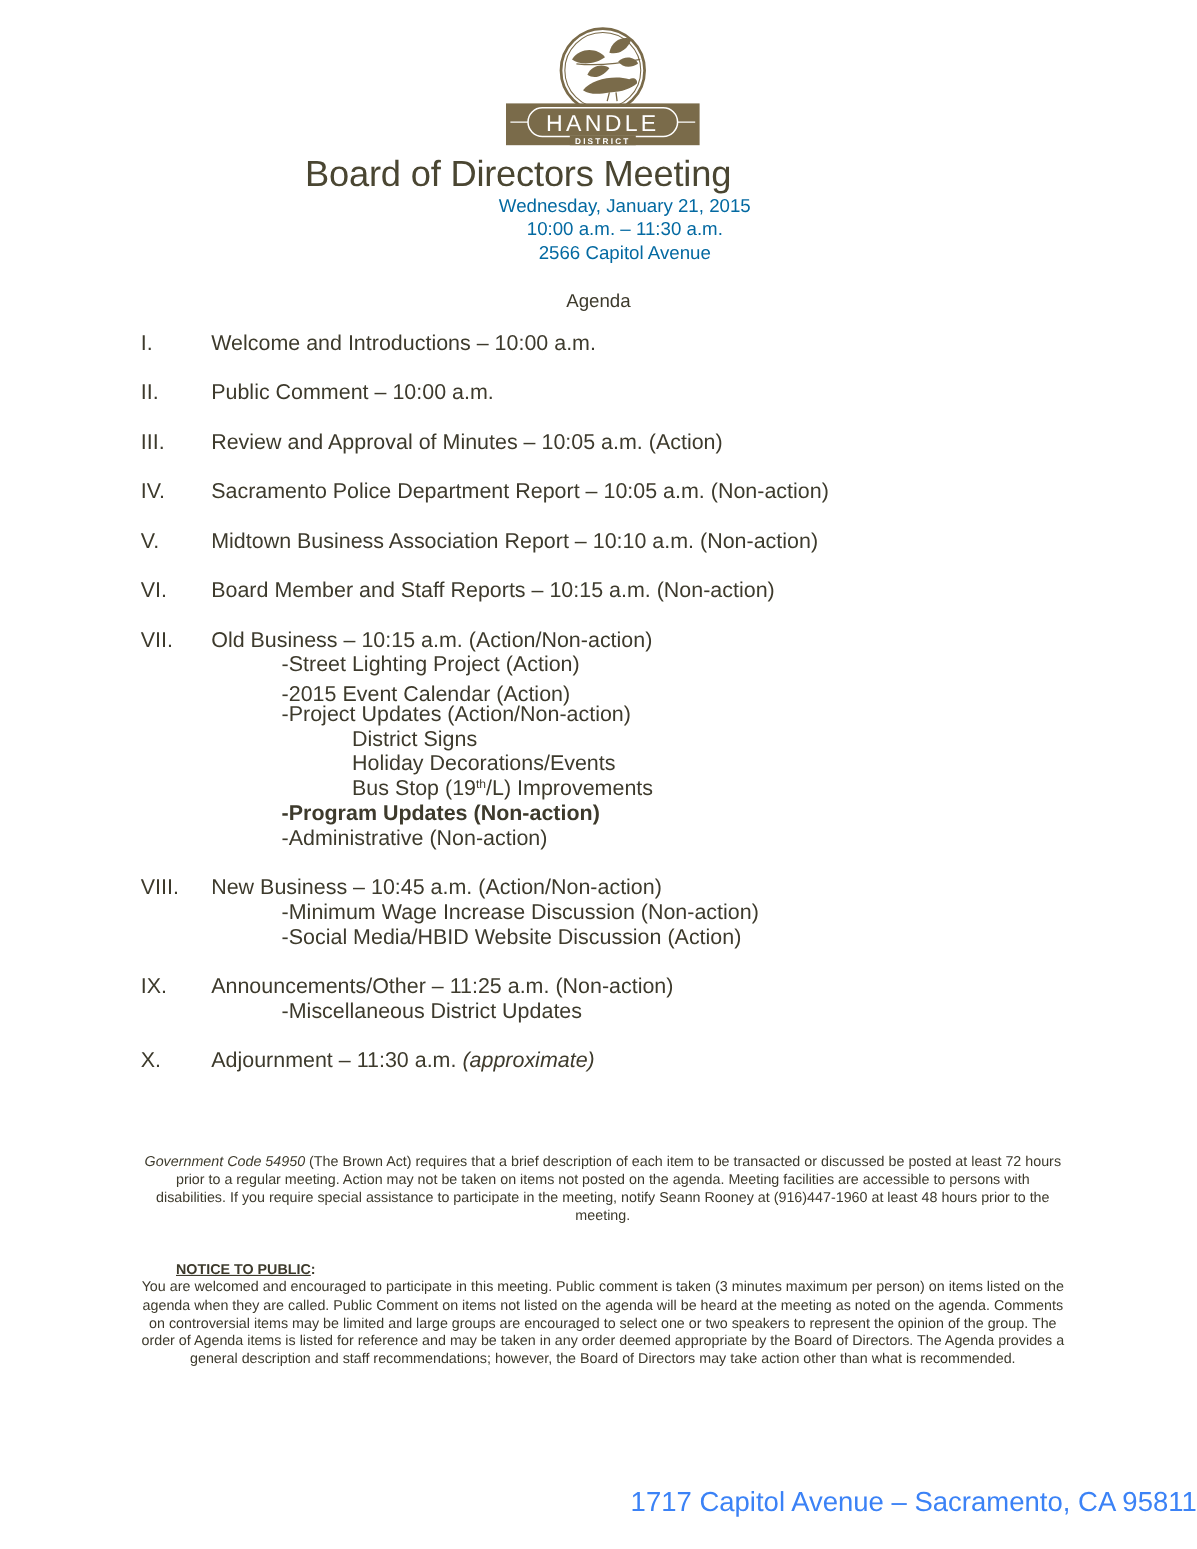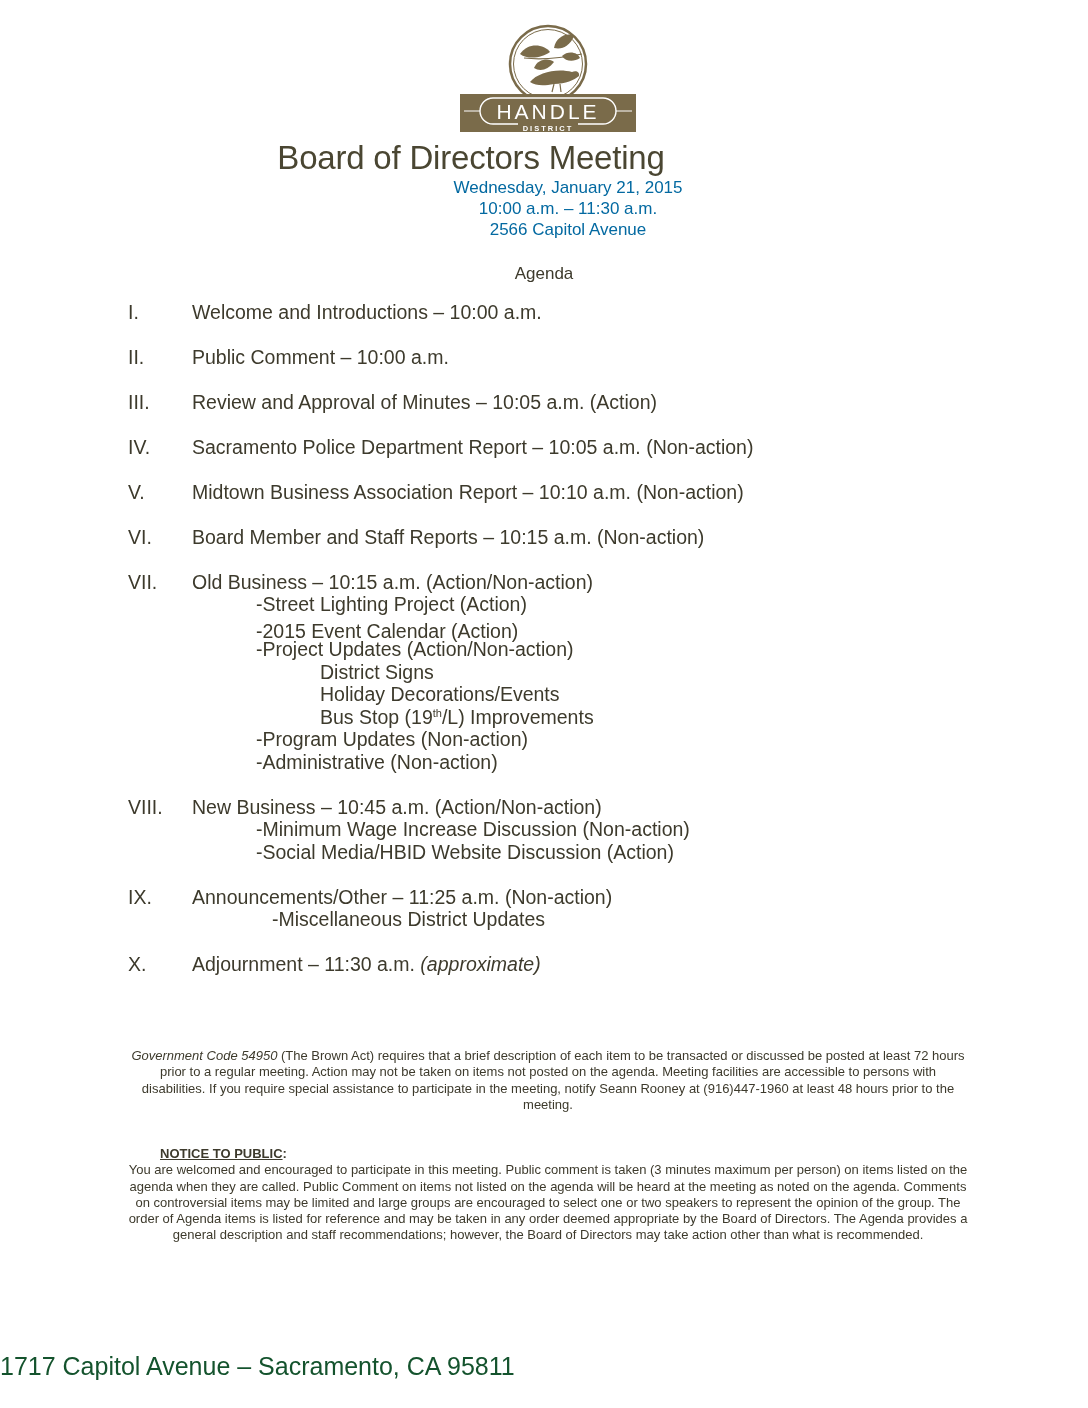--- a/index.html
+++ b/index.html
@@ -23,22 +23,22 @@
     .item { position: absolute; left: 0; width: 1088px; font-size: 19.5px; line-height: 22.5px; color: #3d3a2c; }
     .item .num { position: absolute; left: 128px; }
     .item .txt { position: absolute; left: 192px; white-space: nowrap; }
     .sub1 { position: absolute; left: 256px; white-space: nowrap; font-size: 19.5px; line-height: 22.5px; color: #3d3a2c; }
     .sub2 { position: absolute; left: 320px; white-space: nowrap; font-size: 19.5px; line-height: 22.5px; color: #3d3a2c; }
     sup { font-size: 11px; line-height: 0; vertical-align: 7px; }
     .notice { position: absolute; left: 128px; width: 840px; font-size: 13px; line-height: 16.3px; color: #3d3a2c; }
     .notice .head { font-weight: bold; text-decoration: underline; display: block; }
     .notice p { margin: 0; text-align: center; }
     .footer {
-      position: absolute; left: 0; width: 1088px; top: 1352px; text-align: left;
-      font-size: 25px; color: #14532d;
+      position: absolute; left: 0; width: 1088px; top: 1352px; text-align: right;
+      font-size: 25px; color: #3b82f6;
     }
     i.ital { font-style: italic; }
   </style>
 </head>
 <body>
 
 <div class="logo">
   <svg width="180" height="112" viewBox="0 0 180 112">
     <circle cx="90" cy="40" r="38" fill="none" stroke="#7a6b4a" stroke-width="2.5"></circle>
     <circle cx="90" cy="40" r="34.5" fill="none" stroke="#7a6b4a" stroke-width="1"></circle>
@@ -96,35 +96,35 @@
 <div class="item" style="top:571px;">
   <span class="num">VII.</span>
   <span class="txt">Old Business – 10:15 a.m. (Action/Non-action)</span>
 </div>
 <div class="sub1" style="top:593px;">-Street Lighting Project (Action)</div>
 <div class="sub1" style="top:620px;">-2015 Event Calendar (Action)</div>
 <div class="sub1" style="top:638px;">-Project Updates (Action/Non-action)</div>
 <div class="sub2" style="top:661px;">District Signs</div>
 <div class="sub2" style="top:683px;">Holiday Decorations/Events</div>
 <div class="sub2" style="top:706px;"><span>Bus Stop (19</span><sup>th</sup><span>/L) Improvements</span></div>
-<div class="sub1" style="top:728px;">-Program Updates (Non-action)</div>
+<div class="sub1" style="top:728px;font-weight:bold;">-Program Updates (Non-action)</div>
 <div class="sub1" style="top:751px;">-Administrative (Non-action)</div>
 
 <div class="item" style="top:796px;">
   <span class="num">VIII.</span>
   <span class="txt">New Business – 10:45 a.m. (Action/Non-action)</span>
 </div>
 <div class="sub1" style="top:818px;">-Minimum Wage Increase Discussion (Non-action)</div>
 <div class="sub1" style="top:841px;">-Social Media/HBID Website Discussion (Action)</div>
 
 <div class="item" style="top:886px;">
   <span class="num">IX.</span>
   <span class="txt">Announcements/Other – 11:25 a.m. (Non-action)</span>
 </div>
-<div class="sub1" style="top:908px;margin-left:16px;">-Miscellaneous District Updates</div>
+<div class="sub1" style="top:908px;">-Miscellaneous District Updates</div>
 
 <div class="item" style="top:953px;">
   <span class="num">X.</span>
   <span class="txt"><span>Adjournment – 11:30 a.m. </span><i class="ital">(approximate)</i></span>
 </div>
 
 <div class="notice" style="top:1048px;">
   <p><i>Government Code 54950</i><span> (The Brown Act) requires that a brief description of each item to be transacted or discussed be posted at least 72 hours prior to a regular meeting.  Action may not be taken on items not posted on the agenda.  Meeting facilities are accessible to persons with disabilities.  If you require special assistance to participate in the meeting, notify Seann Rooney at (916)447-1960 at least 48 hours prior to the meeting.</span></p>
 </div>
 

